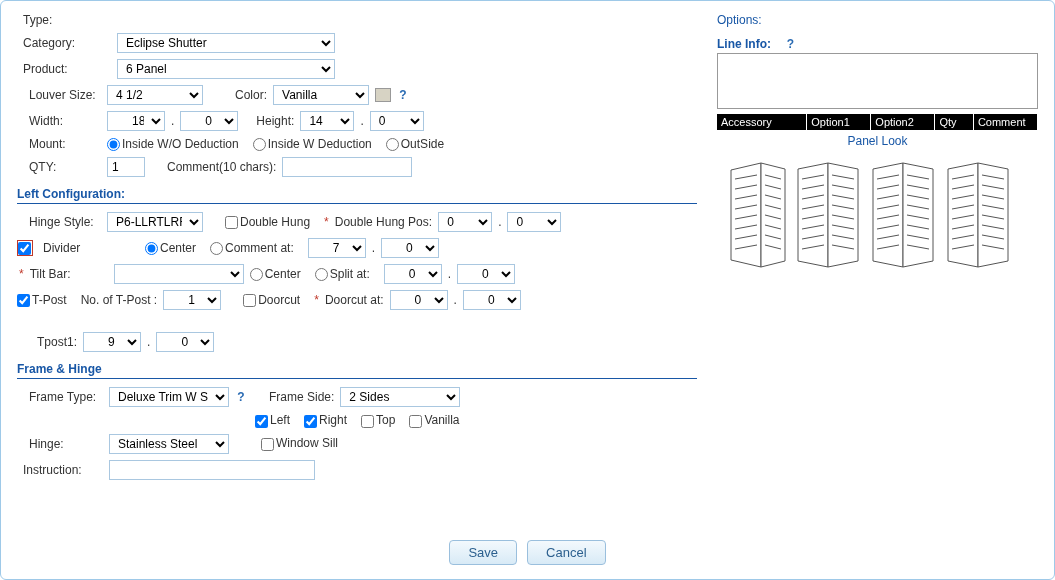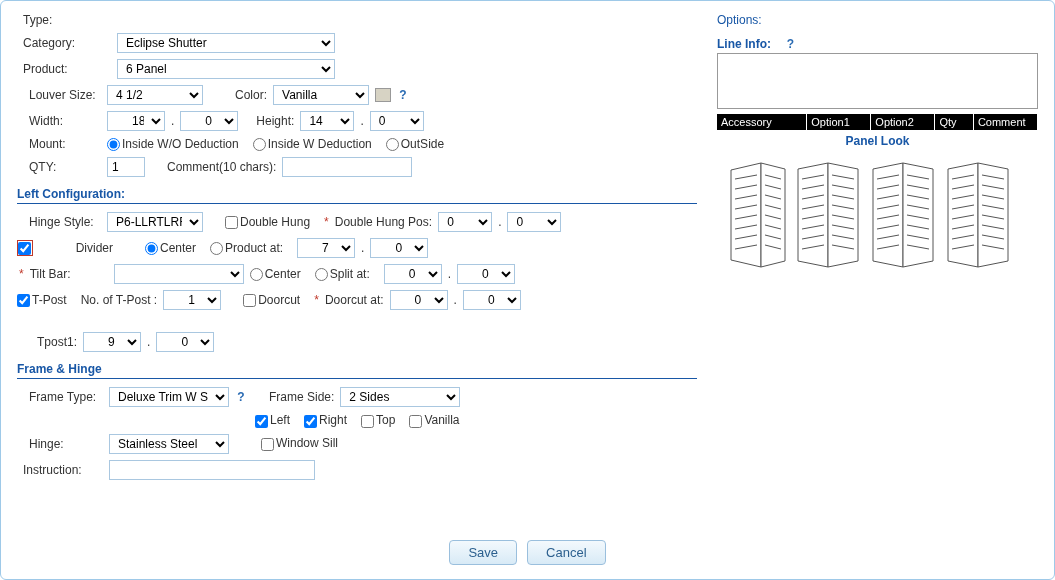--- a/index.html
+++ b/index.html
@@ -128,21 +128,21 @@
     margin-top: 2px;
   }
   .acc-table th {
     background: #000; color: #fff;
     font-size: 11px; font-weight: normal;
     text-align: left;
     padding: 2px 4px;
     border-right: 1px solid #fff;
   }
   .panel-look-hdr {
-    color: #1857a6; font-weight: bold;
+    color: #1857a6; font-weight: normal;
     text-align: center;
     margin: 4px 0;
   }
   .panel-illus {
     width: 100%;
     height: 130px;
     display: flex;
     justify-content: center;
     align-items: center;
   }
@@ -219,24 +219,24 @@
           <span>Double Hung Pos:</span>
         <select class="sel-sm2"><option>0</option></select>
         <span>.</span>
         <select class="sel-sm2"><option>0</option></select>
       </div>
 
       <div class="row">
         <span class="divider-box">
             <input type="checkbox" checked="" style="">
           </span>
-        <span style="width:70px;text-align:right;">Divider</span>
+        <span style="width:70px;">Divider</span>
         <span style="width:20px"></span>
         <label class="chk-lbl"><input type="radio" name="divpos" checked="" style=""><span>Center</span></label>
-        <label class="chk-lbl"><input type="radio" name="divpos" style=""><span>Product at:</span></label>
+        <label class="chk-lbl"><input type="radio" name="divpos" style=""><span>Comment at:</span></label>
         <select class="sel-sm"><option>7</option></select>
         <span>.</span>
         <select class="sel-sm"><option>0</option></select>
       </div>
 
       <div class="row">
         <span class="req" style="padding-left:2px">*</span>
         <span style="width:78px;">Tilt Bar:</span>
         <select class="sel-med" style="width:130px"><option></option></select>
         <label class="chk-lbl"><input type="radio" name="tiltpos" style=""><span>Center</span></label>

